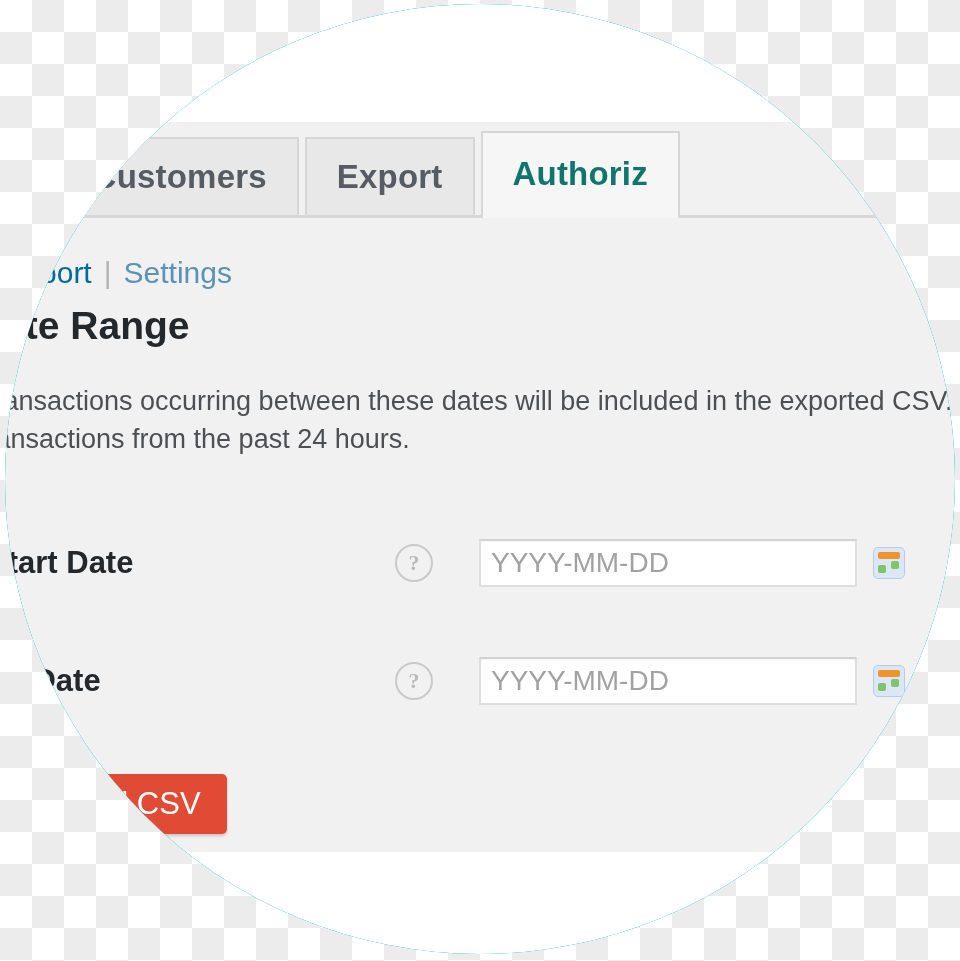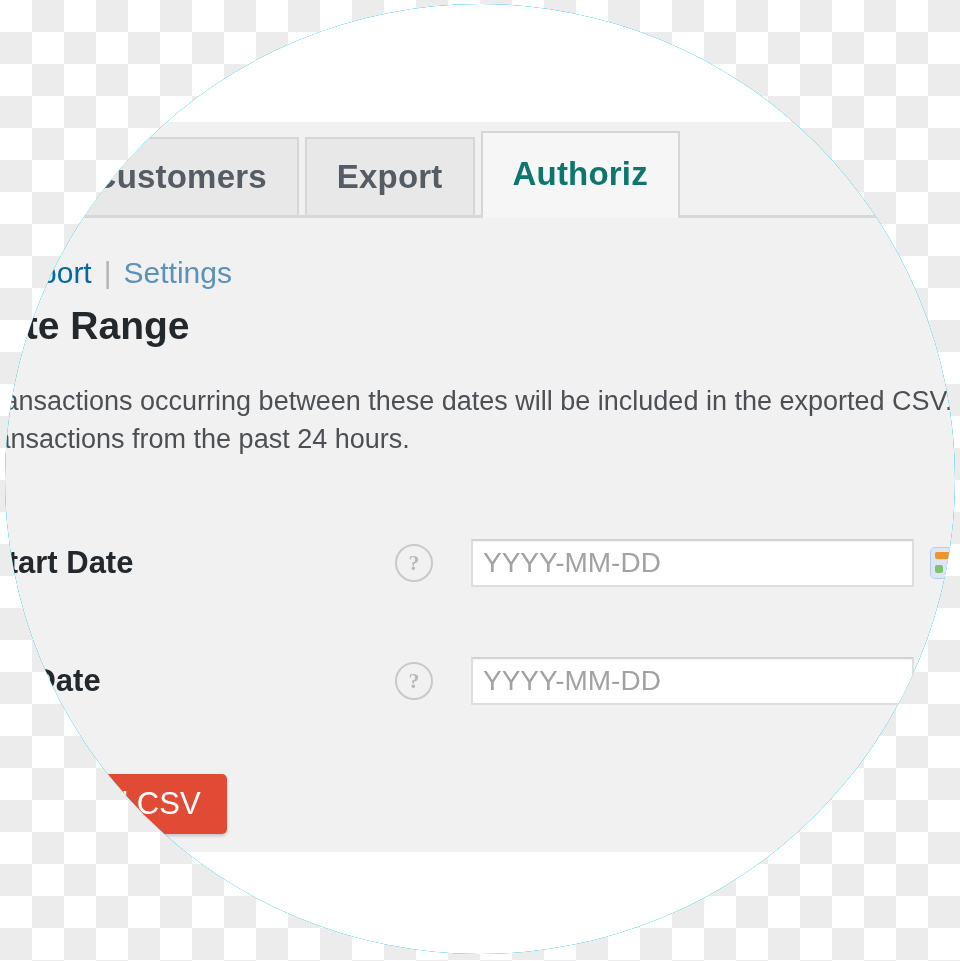--- a/index.html
+++ b/index.html
@@ -214,32 +214,33 @@
     font-size: 22px;
     font-weight: bold;
     display: flex;
     align-items: center;
     justify-content: center;
     margin-right: 38px;
     flex: none;
     font-family: "Liberation Serif", serif;
   }
   .date-input {
-    width: 443px;
+    width: 378px;
     height: 48px;
     box-sizing: border-box;
     border: 2px solid #dedede;
     border-top-color: #d2d2d2;
     background: #ffffff;
     font-size: 28px;
     color: #a0a0a0;
     font-family: "Liberation Sans", sans-serif;
     padding: 0 10px;
     outline: none;
     box-shadow: inset 0 1px 2px rgba(0,0,0,.05);
+    margin-left: 8px;
   }
   .date-input::placeholder { color: #a2a2a2; opacity: 1; }
 
   
   .cal-icon {
     margin-left: 16px;
     width: 32px;
     height: 32px;
     border-radius: 5px;
     background: #dbe7f7;

